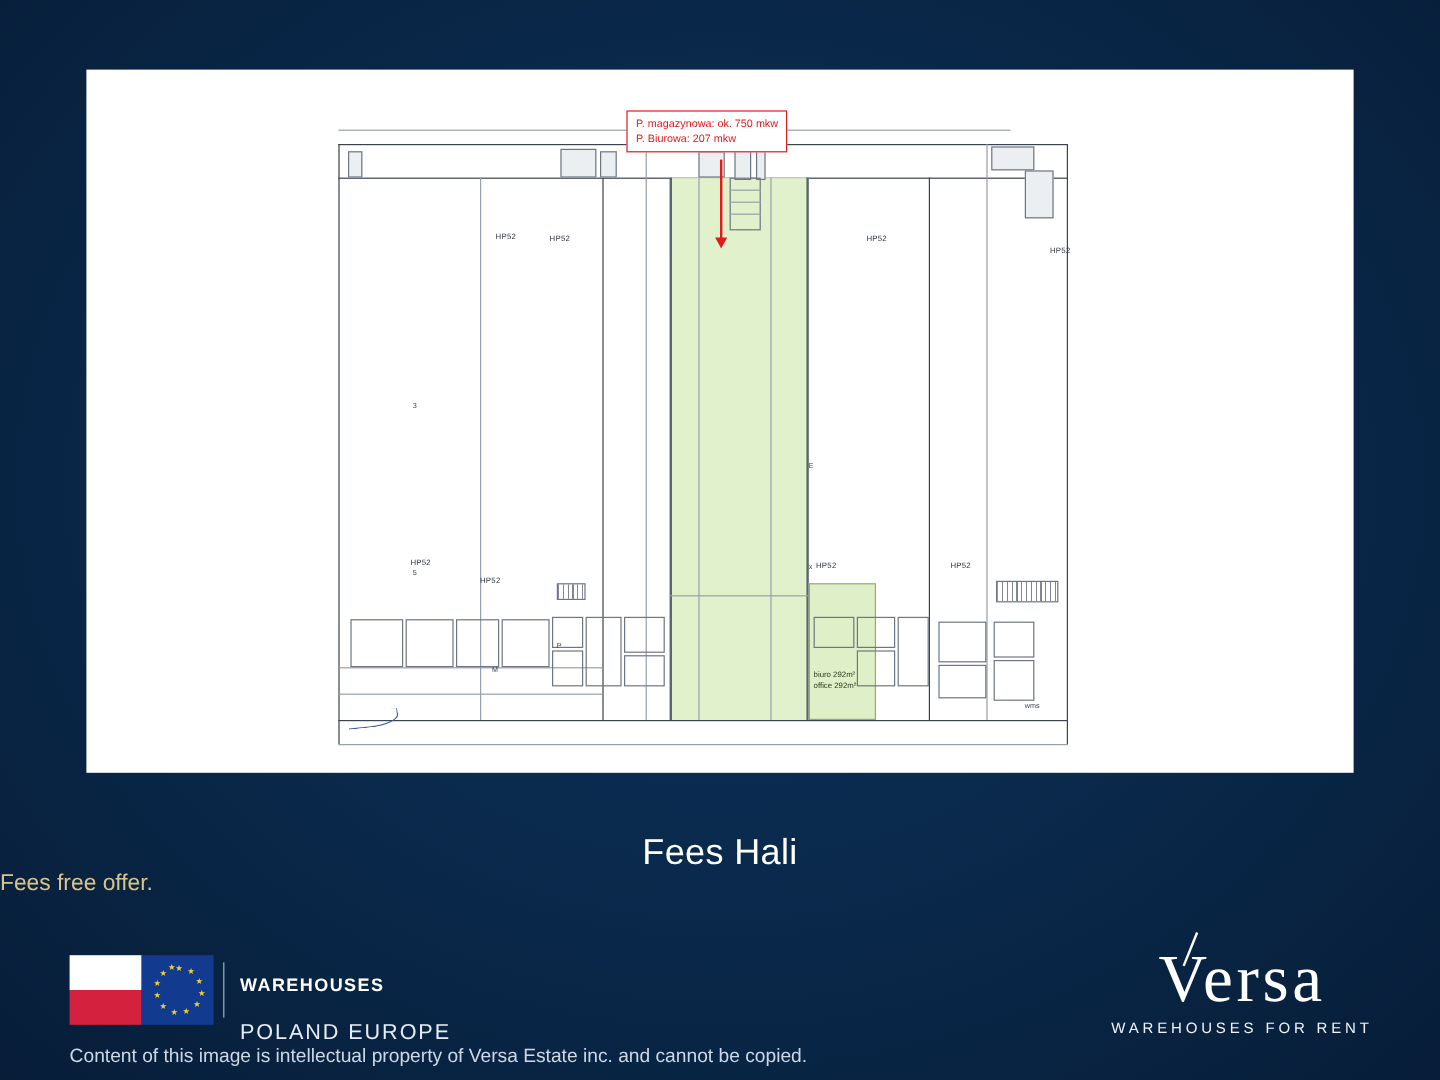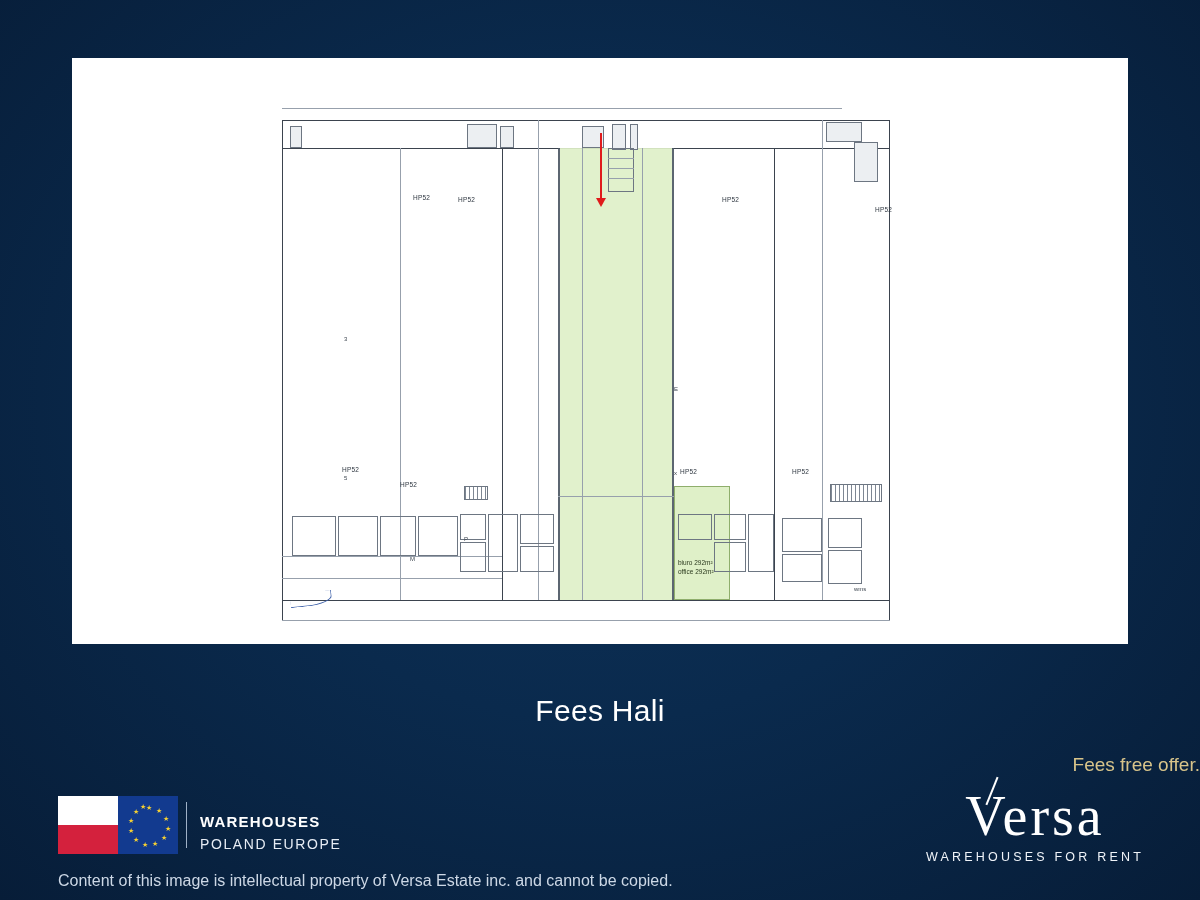--- a/index.html
+++ b/index.html
@@ -153,23 +153,23 @@
     width: 1200px;
     text-align: center;
     color: #ffffff;
     font-size: 30px;
     font-weight: 400;
     letter-spacing: .3px;
   }
   .subtitle {
     position: absolute;
     left: 0;
-    top: 754px;
+    top: 726px;
     width: 1200px;
-    text-align: right;
+    text-align: left;
     color: #d8c48a;
     font-size: 19px;
     font-weight: 400;
   }
 
   
   .flags {
     position: absolute;
     left: 58px;
     top: 796px;
@@ -201,21 +201,21 @@
     height: 46px;
     background: #9fb1c7;
   }
   .brand-text {
     position: absolute;
     left: 200px;
     top: 813px;
     color: #ffffff;
   }
   .brand-line1 { font-size: 15px; font-weight: bold; letter-spacing: 1.2px; }
-  .brand-line2 { font-size: 14px; font-weight: 300; letter-spacing: 1.6px; margin-top: 6px; color:#e6ecf4; }
+  .brand-line2 { font-size: 18px; font-weight: 300; letter-spacing: 1.6px; margin-top: 20px; color:#e6ecf4; }
   .copyright {
     position: absolute;
     left: 58px;
     top: 872px;
     color: #cdd8e6;
     font-size: 16px;
   }
 
   
   .versa {
@@ -309,20 +309,24 @@
       <div class="blk" style="left:466px;top:428px;width:26px;height:58px;"></div>
       <div class="blk" style="left:500px;top:432px;width:40px;height:34px;"></div>
       <div class="blk" style="left:500px;top:468px;width:40px;height:28px;"></div>
       <div class="blk" style="left:546px;top:432px;width:34px;height:30px;"></div>
       <div class="blk" style="left:546px;top:464px;width:34px;height:34px;"></div>
       <div class="hatch" style="left:548px;top:398px;width:52px;height:18px;"></div>
       <div class="hatch" style="left:182px;top:400px;width:24px;height:14px;"></div>
 
       <div class="scribble"></div>
 
+      <div class="callout">
+        <div>P. magazynowa: ok. 750 mkw</div>
+        <div>P. Biurowa: 207 mkw</div>
+      </div>
       <div class="arrow"></div>
 
       <div class="hp-label" style="left:131px;top:108px;">HP52</div>
       <div class="hp-label" style="left:176px;top:110px;">HP52</div>
       <div class="hp-label" style="left:440px;top:110px;">HP52</div>
       <div class="hp-label" style="left:593px;top:120px;">HP52</div>
       <div class="hp-label" style="left:60px;top:380px;">HP52</div>
       <div class="hp-label" style="left:118px;top:395px;">HP52</div>
       <div class="hp-label" style="left:398px;top:382px;">HP52</div>
       <div class="hp-label" style="left:510px;top:382px;">HP52</div>

